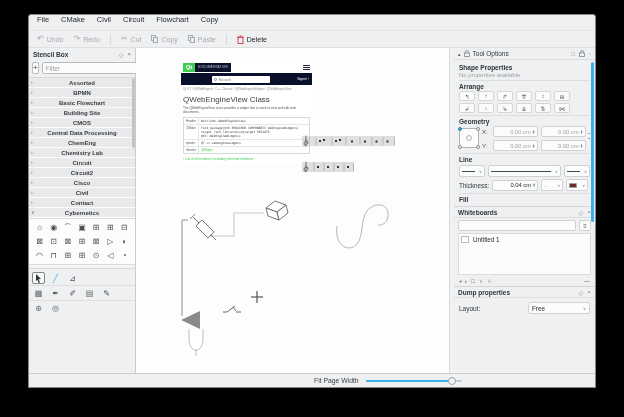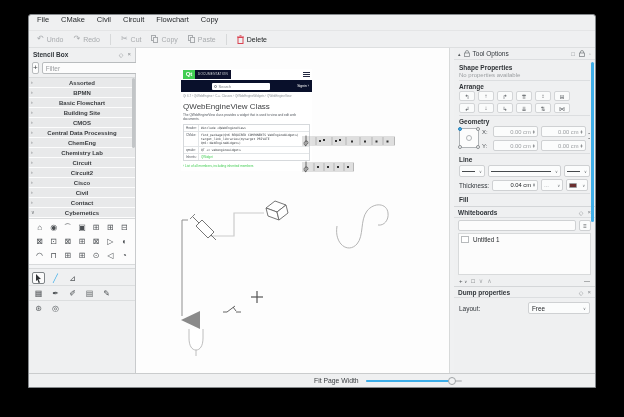--- a/index.html
+++ b/index.html
@@ -72,21 +72,21 @@
   .tool-btn { width:13px; height:12px; display:flex; align-items:center; justify-content:center;
               font-size:8px; color:#53575a; }
   .tool-btn.active { border:1px solid #7f8487; border-radius:2px; background:#fbfbfb; }
   .tool-btn .blue { color:#3daee9; }
 
   
   .canvas { flex:1; position:relative; background:#fdfdfd; overflow:hidden; }
   .splitter { width:5px; background:#f0f1f2; border-left:1px solid #d8dada; }
 
   
-  .webview { position:absolute; left:45px; top:21px; width:131px; background:#fff; }
+  .webview { position:absolute; left:45px; top:14px; width:131px; background:#fff; }
   .qt-topbar { height:11px; display:flex; align-items:center; padding:0 2px; background:#fff; }
   .qt-logo { width:12px; height:9px; background:#41cd52; color:#fff; font-weight:bold;
              font-size:6px; text-align:center; line-height:9px; }
   .qt-badge { height:9px; background:#0c102b; color:#d6d9dc; font-size:3px; letter-spacing:.3px;
               line-height:9px; padding:0 3px; }
   .qt-burger { margin-left:auto; display:flex; flex-direction:column; gap:1px; }
   .qt-burger i { width:7px; height:1px; background:#222840; display:block; }
   .qt-nav { height:12px; background:#09102b; display:flex; align-items:center; padding:0 3px; }
   .qt-search { width:58px; height:7px; margin:0 auto; background:#fff; border-radius:1px;
                font-size:4px; color:#7d8287; display:flex; align-items:center; gap:2px; padding:0 2px; }

